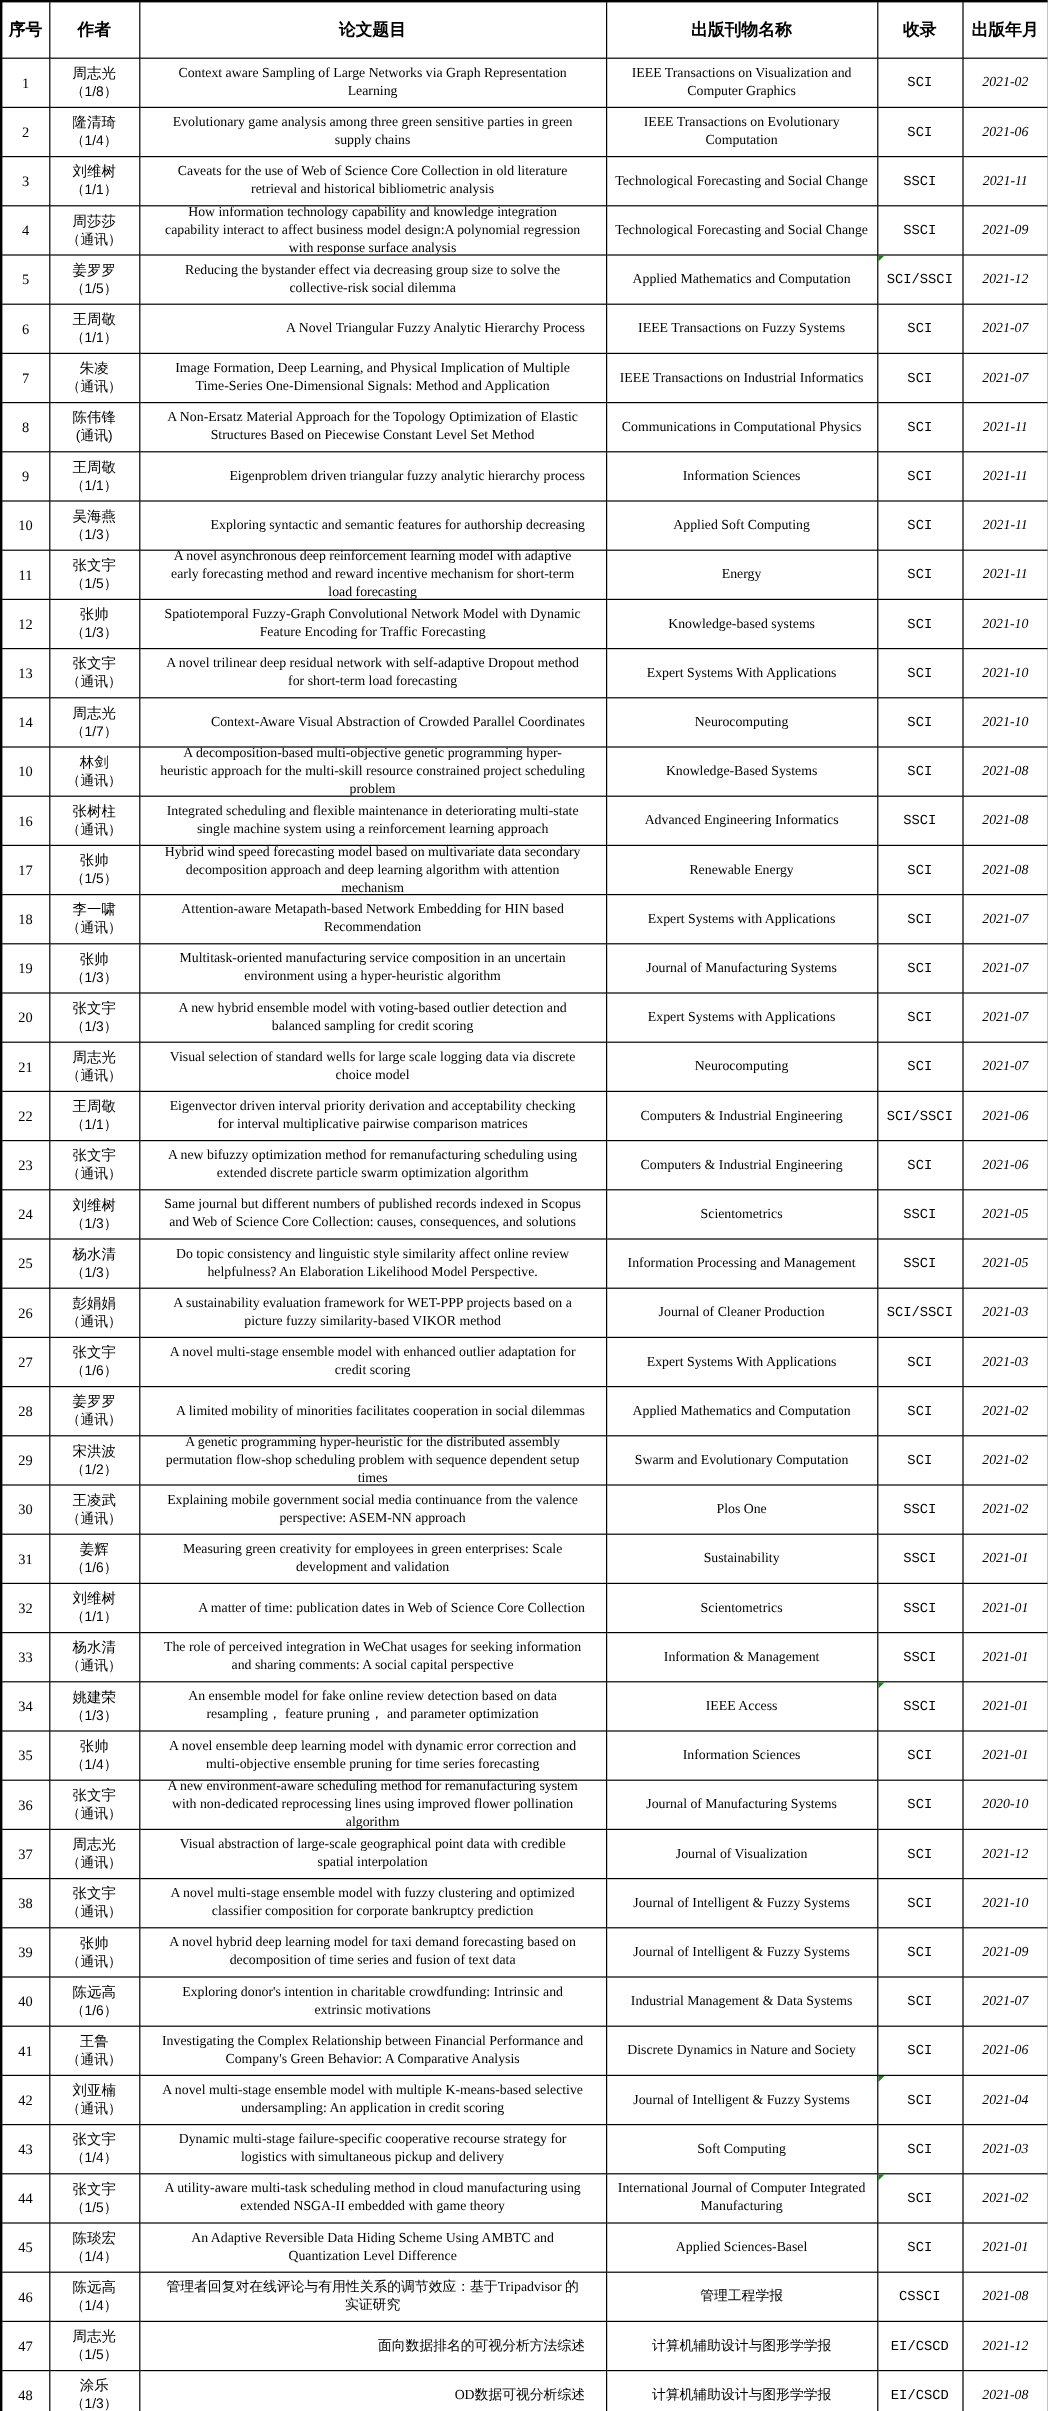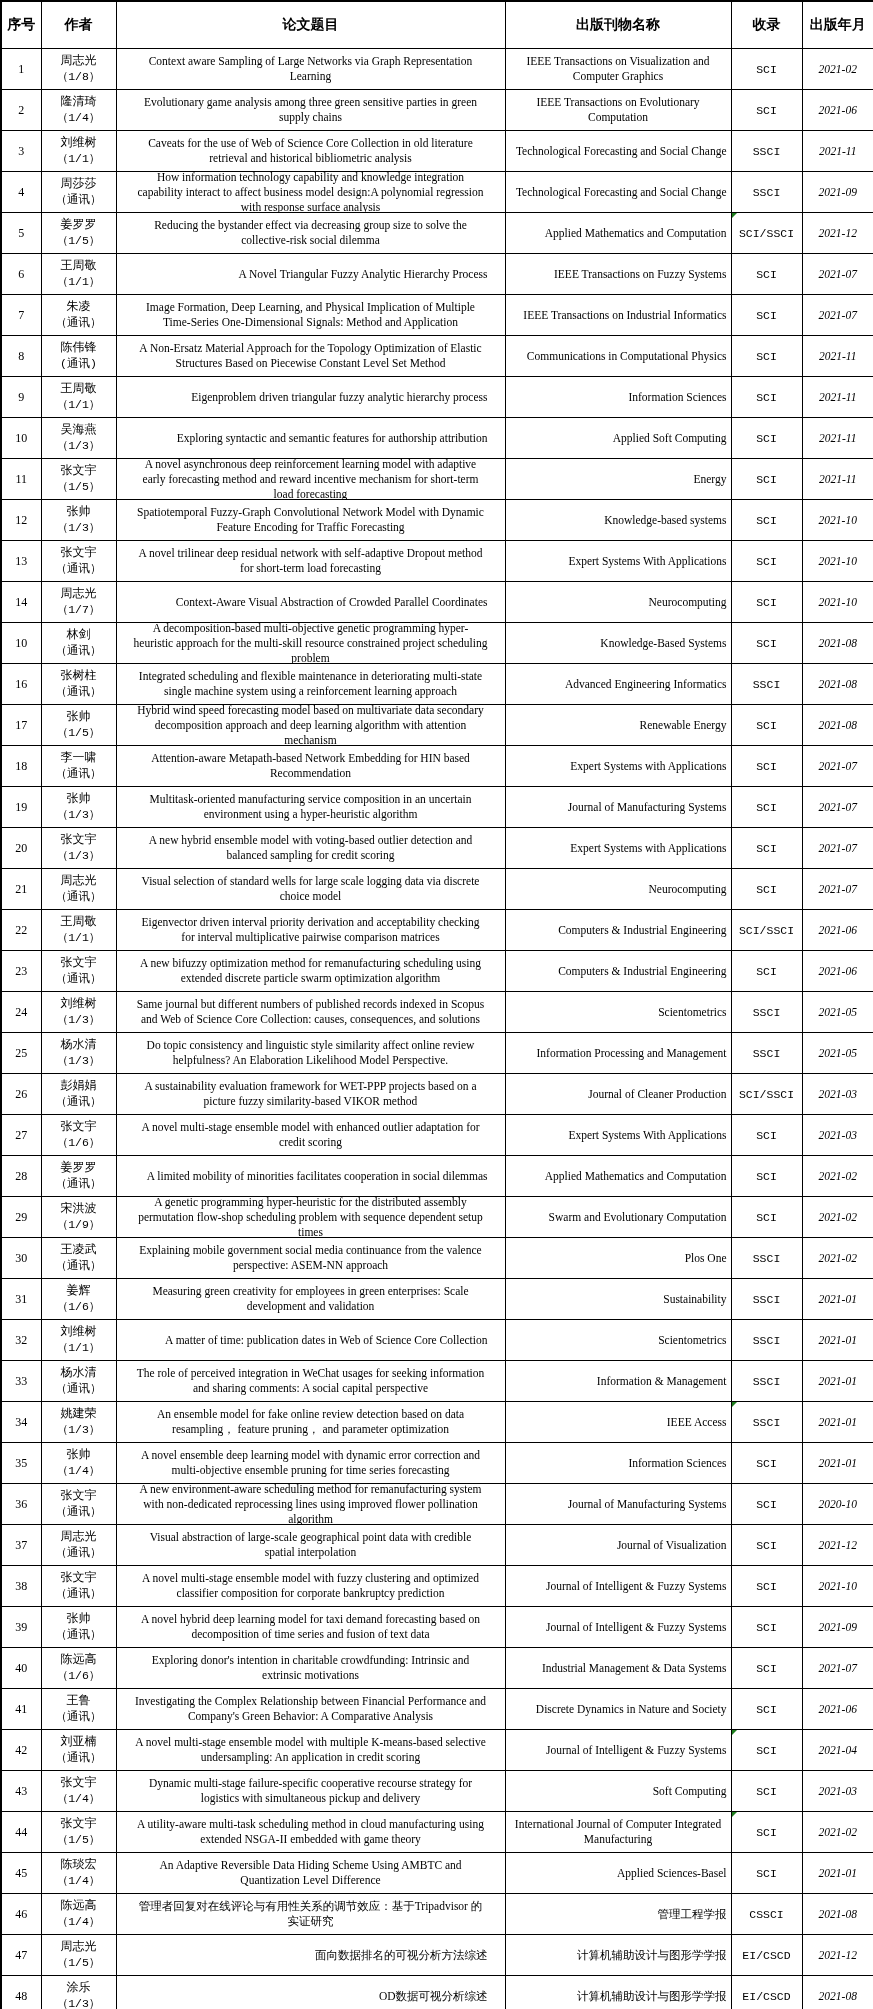--- a/index.html
+++ b/index.html
@@ -4,24 +4,24 @@
 <style>
   html,body{margin:0;padding:0;background:#ffffff;}
   body{width:873px;font-family:"Liberation Serif","DejaVu Serif",serif;color:#000;}
   table{border-collapse:collapse;table-layout:fixed;width:873px;}
   table, td, th{border:1px solid #000;}
   table{border:2px solid #000;}
   thead th{height:46px;font-size:14px;font-weight:bold;vertical-align:middle;padding:0;font-family:"DejaVu Sans","Liberation Sans",sans-serif;}
   td{padding:0;vertical-align:middle;position:relative;}
   .cell{height:40px;display:flex;flex-direction:column;justify-content:center;align-items:center;overflow:hidden;text-align:center;}
   .num .cell{font-size:12px;}
-  .author .cell{font-size:12px;line-height:16px;font-family:Liberation Mono, monospace;}
+  .author .cell{font-size:12px;line-height:16px;font-family:Liberation Sans, sans-serif;}
   .author .role{font-size:11.5px;}
   .title .cell{font-size:11.5px;line-height:15px;padding:0 17px;align-items:flex-end;}
-  .journal .cell{font-size:11.5px;line-height:15px;padding:0 4px;align-items:flex-end;}
+  .journal .cell{font-size:11.5px;line-height:15px;padding:0 4px;}
   .idx .cell{font-size:11.5px;font-family:Liberation Mono, monospace;}
   .date .cell{font-size:11.5px;font-style:italic;}
   tr.flag td.idx:before{content:"";position:absolute;top:0;left:0;border-top:5px solid #1e7e1e;border-right:5px solid transparent;}
 </style>
 </head>
 <body>
 
 <table>
   <colgroup>
     <col style="width:40px">
@@ -355,21 +355,21 @@
           </div>
         </td>
     <td class="author">
           <div class="cell">
             <span>吴海燕</span>
             <span class="role">（1/3）</span>
           </div>
         </td>
     <td class="title">
           <div class="cell">
-            <span>Exploring syntactic and semantic features for authorship attribution</span>
+            <span>Exploring syntactic and semantic features for authorship decreasing</span>
           </div>
         </td>
     <td class="journal">
           <div class="cell">
             <span>Applied Soft Computing</span>
           </div>
         </td>
     <td class="idx">
           <div class="cell">
             <span>SCI</span>
@@ -996,21 +996,21 @@
 
   <tr>
     <td class="num">
           <div class="cell">
             <span>29</span>
           </div>
         </td>
     <td class="author">
           <div class="cell">
             <span>宋洪波</span>
-            <span class="role">（1/9）</span>
+            <span class="role">（1/2）</span>
           </div>
         </td>
     <td class="title">
           <div class="cell">
             <span>A genetic programming hyper-heuristic for the distributed assembly permutation flow-shop scheduling problem with sequence dependent setup times</span>
           </div>
         </td>
     <td class="journal">
           <div class="cell">
             <span>Swarm and Evolutionary Computation</span>

